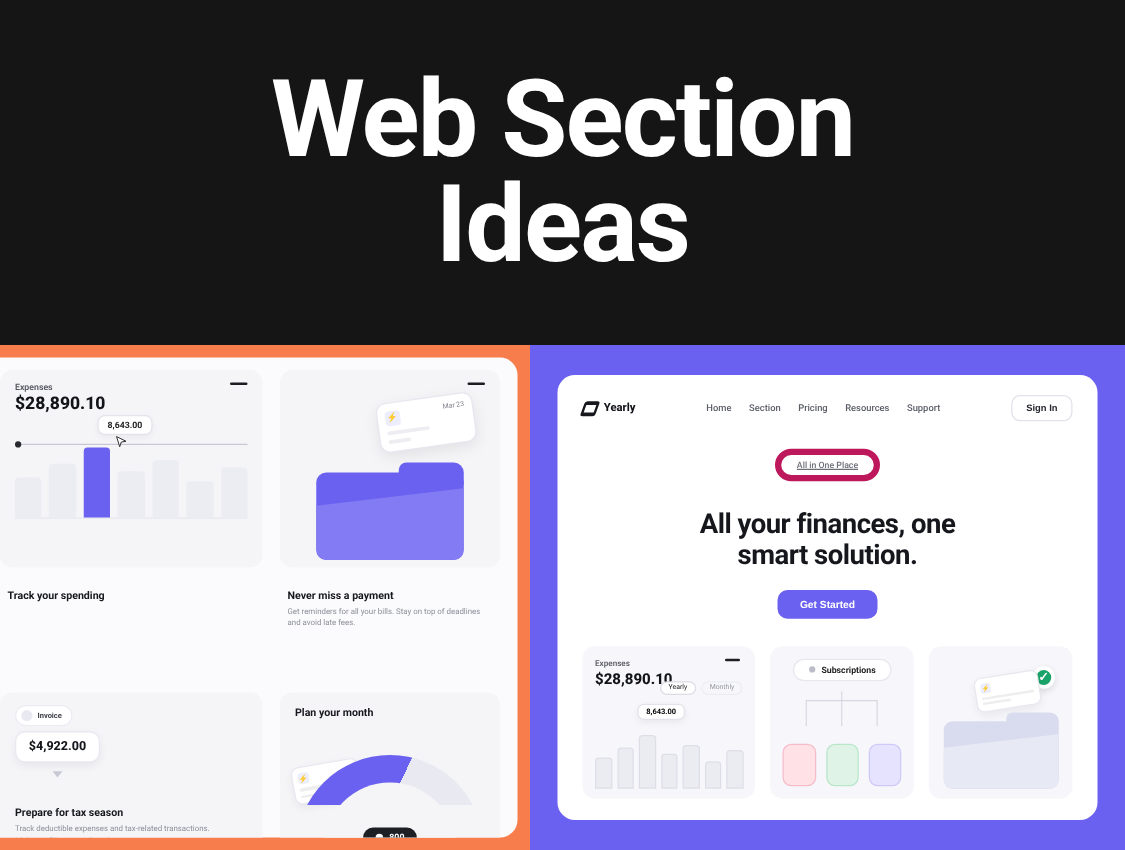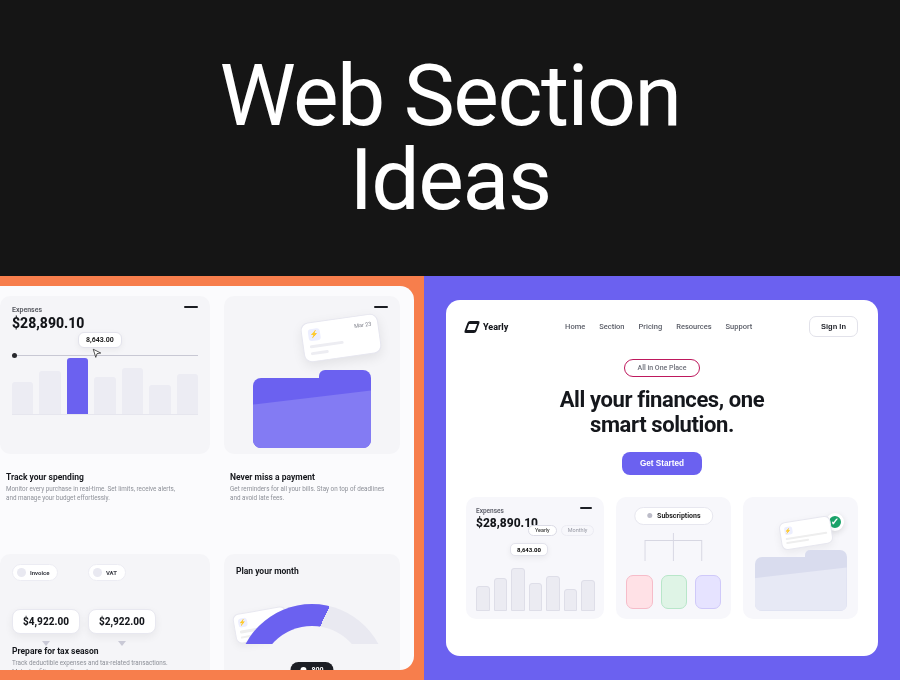--- a/index.html
+++ b/index.html
@@ -5,21 +5,21 @@
   * { margin: 0; padding: 0; box-sizing: border-box; }
   html, body { width: 900px; height: 680px; font-family: -apple-system, BlinkMacSystemFont, "Segoe UI", Roboto, Helvetica, Arial, sans-serif; overflow: hidden; }
 
   
   .banner {
     width: 900px; height: 276px;
     background: #151515;
     display: flex; align-items: center; justify-content: center;
   }
   .banner h1 {
-    color: #fff; font-weight: 400; font-size: 86px; line-height: 0.98;
+    color: #fff; font-weight: 700; font-size: 86px; line-height: 0.98;
     text-align: center; letter-spacing: -1.5px;
   }
 
   
   .row { display: flex; height: 432px; }
   .panel-left  { width: 424px; height: 404px; background: #f77e4c; padding: 10px 10px 10px 0; }
   .panel-right { width: 476px; height: 404px; background: #6b61f0; padding: 24px 22px; }
 
   
   .left-card {
@@ -111,21 +111,20 @@
   }
 
   
   .chips { display:flex; gap:8px; align-items:flex-start; }
   .chip-col { display:flex; flex-direction:column; gap:4px; }
   .chip-lg {
     background:#fff; border-radius:8px; padding:6px 10px;
     font-size:10px; font-weight:800; color:#14161b;
     border:1px solid #e8e8f0;
     box-shadow:0 3px 8px rgba(0,0,0,.06);
-    margin-top:24px;
   }
   .chip-sm {
     display:flex; align-items:center; gap:4px;
     font-size:6px; font-weight:700; color:#3a3c44;
     background:#fff; border-radius:12px; padding:3px 8px 3px 4px;
     border:1px solid #ececf3; align-self:flex-start;
   }
   .chip-sm .dot{width:9px;height:9px;border-radius:50%;background:#e9e9f1;}
   .link-tri {
     width:0;height:0;border-left:4px solid transparent;border-right:4px solid transparent;
@@ -174,24 +173,25 @@
   .brand { display:flex; align-items:center; gap:5px; font-weight:800; font-size:9px; color:#14161b; }
   .brand .logo { width:12px;height:12px; background:#16181e; transform:skewX(-20deg); border-radius:2px; position:relative;}
   .brand .logo::after{content:"";position:absolute;inset:3px 2px;background:#fff;transform:none;}
   .navlinks { display:flex; gap:14px; color:#5a5d67; font-weight:500; }
   .signin {
     border:1px solid #e2e2ea; border-radius:7px;
     padding:5px 11px; font-size:7.5px; font-weight:600; color:#24262d;
     background:#fff;
   }
   .pill {
-    margin:22px auto 0; font-size:7px; color:#6c6e78; font-weight:500;
-    border:1px solid #be185d; border-radius:14px;
+    margin:22px auto 12px; font-size:7px; color:#6c6e78; font-weight:500;
+    border:5px solid #be185d; border-radius:14px;
     padding:4px 12px;
     width:max-content;
+    text-decoration:underline;
   }
   .hero-h {
     text-align:center; font-size:22px; font-weight:700;
     color:#15171c; letter-spacing:-0.4px; margin-top:10px; line-height:1.15;
   }
   .hero-p {
     text-align:center; font-size:7.5px; color:#8e9099;
     max-width:280px; margin:8px auto 0; line-height:1.45;
   }
   .cta {
@@ -296,46 +296,37 @@
             <div class="rc-icon">⚡</div>
             <div class="rc-date">Mar 23</div>
             <div class="rc-line short"></div>
             <div class="rc-line tiny"></div>
           </div>
           <div class="folder"></div>
         </div>
 
         <div class="tile plain text-tile">
           <div class="tile-title">Track your spending</div>
-          <div class="tile-desc">Monitor every purchase in real-time. Set limits, receive alerts, and manage your budget effortlessly.</div>
         </div>
 
         <div class="tile plain text-tile">
           <div class="tile-title">Never miss a payment</div>
           <div class="tile-desc">Get reminders for all your bills. Stay on top of deadlines and avoid late fees.</div>
         </div>
 
         <div class="tile" style="display:flex;flex-direction:column;justify-content:space-between;">
           <div class="chips">
             <div class="chip-col">
               <div class="chip-sm">
                 <span class="dot"></span>
                   <span>Invoice</span>
               </div>
               <div class="chip-lg">$4,922.00</div>
               <div class="link-tri"></div>
             </div>
-            <div class="chip-col">
-              <div class="chip-sm">
-                <span class="dot"></span>
-                  <span>VAT</span>
-              </div>
-              <div class="chip-lg">$2,922.00</div>
-              <div class="link-tri"></div>
-            </div>
           </div>
           <div class="tax-cap">
             <div class="tile-title">Prepare for tax season</div>
             <div class="tile-desc">Track deductible expenses and tax-related transactions. Make tax filing smooth and easy.</div>
           </div>
         </div>
 
         <div class="tile plan-tile">
           <div class="tile-title">Plan your month</div>
 

